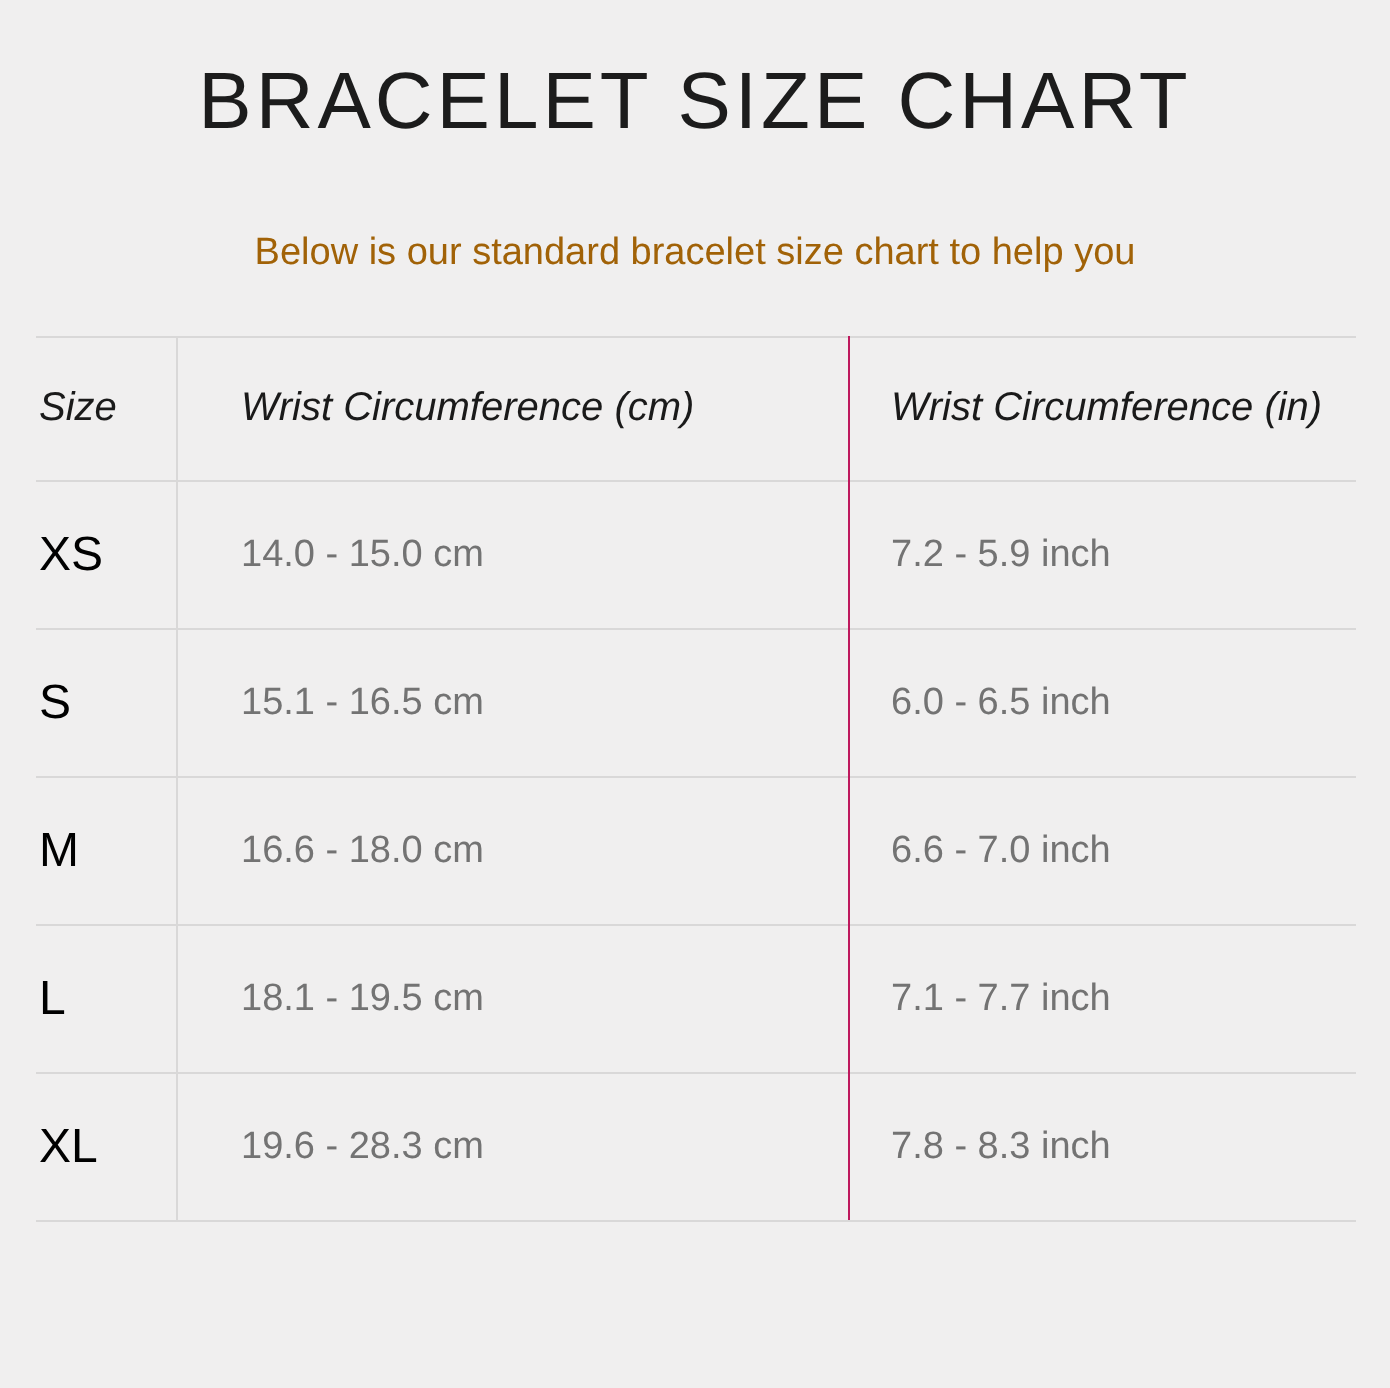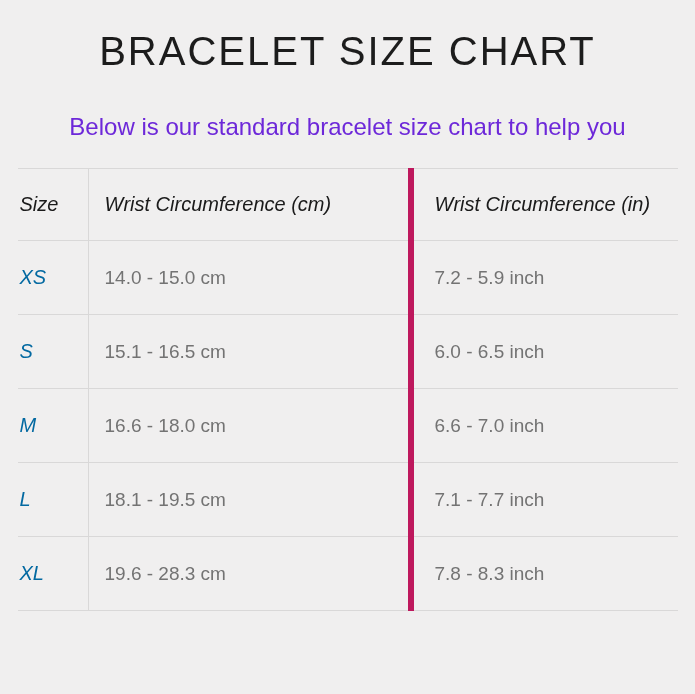--- a/index.html
+++ b/index.html
@@ -23,24 +23,24 @@
     font-size: 40px;
     line-height: 66px;
     font-weight: 400;
     letter-spacing: 2px;
     color: #1c1c1c;
     white-space: nowrap;
   }
   .subtitle {
     margin: 27px 0 0 0;
     text-align: center;
-    font-size: 24px;
+    font-size: 19px;
     line-height: 31px;
     font-weight: 400;
-    color: #6d28d9;
+    color: #a16207;
   }
   table.size-table {
     border-collapse: collapse;
     table-layout: fixed;
     width: 660px;
     margin: 26px auto 0 auto;
   }
   .size-table th,
   .size-table td {
     border-top: 1px solid #d9d8d8;
@@ -52,22 +52,22 @@
   .size-table tbody tr:last-child td {
     border-bottom: 1px solid #d9d8d8;
   }
   .size-table .col-size {
     width: 68px;
     border-right: 1px solid #d9d8d8;
     padding-left: 2px;
   }
   .size-table .col-cm {
     width: 303px;
-    border-right: 6px solid #be185d;
-    padding-left: 16px;
+    border-right: 1px solid #be185d;
+    padding-left: 32px;
   }
   .size-table .col-in {
     padding-left: 21px;
   }
   .size-table thead tr {
     height: 72px;
   }
   .size-table tbody tr {
     height: 74px;
   }
@@ -77,23 +77,22 @@
     font-size: 20px;
     color: #1a1a1a;
   }
   .size-table td {
     font-size: 19px;
     font-weight: 400;
     color: #737373;
   }
   .size-table td.size-cell {
     font-weight: 500;
-    font-size: 20px;
-    color: #0369a1;
-    font-style: italic;
+    font-size: 24px;
+    color: #000000;
   }
 </style>
 </head>
 <body>
 
 <div class="page">
 
   <h1 class="title">BRACELET SIZE CHART</h1>
 
   <p class="subtitle"><span>Below is our standard bracelet size chart to help you</span><br></p>

